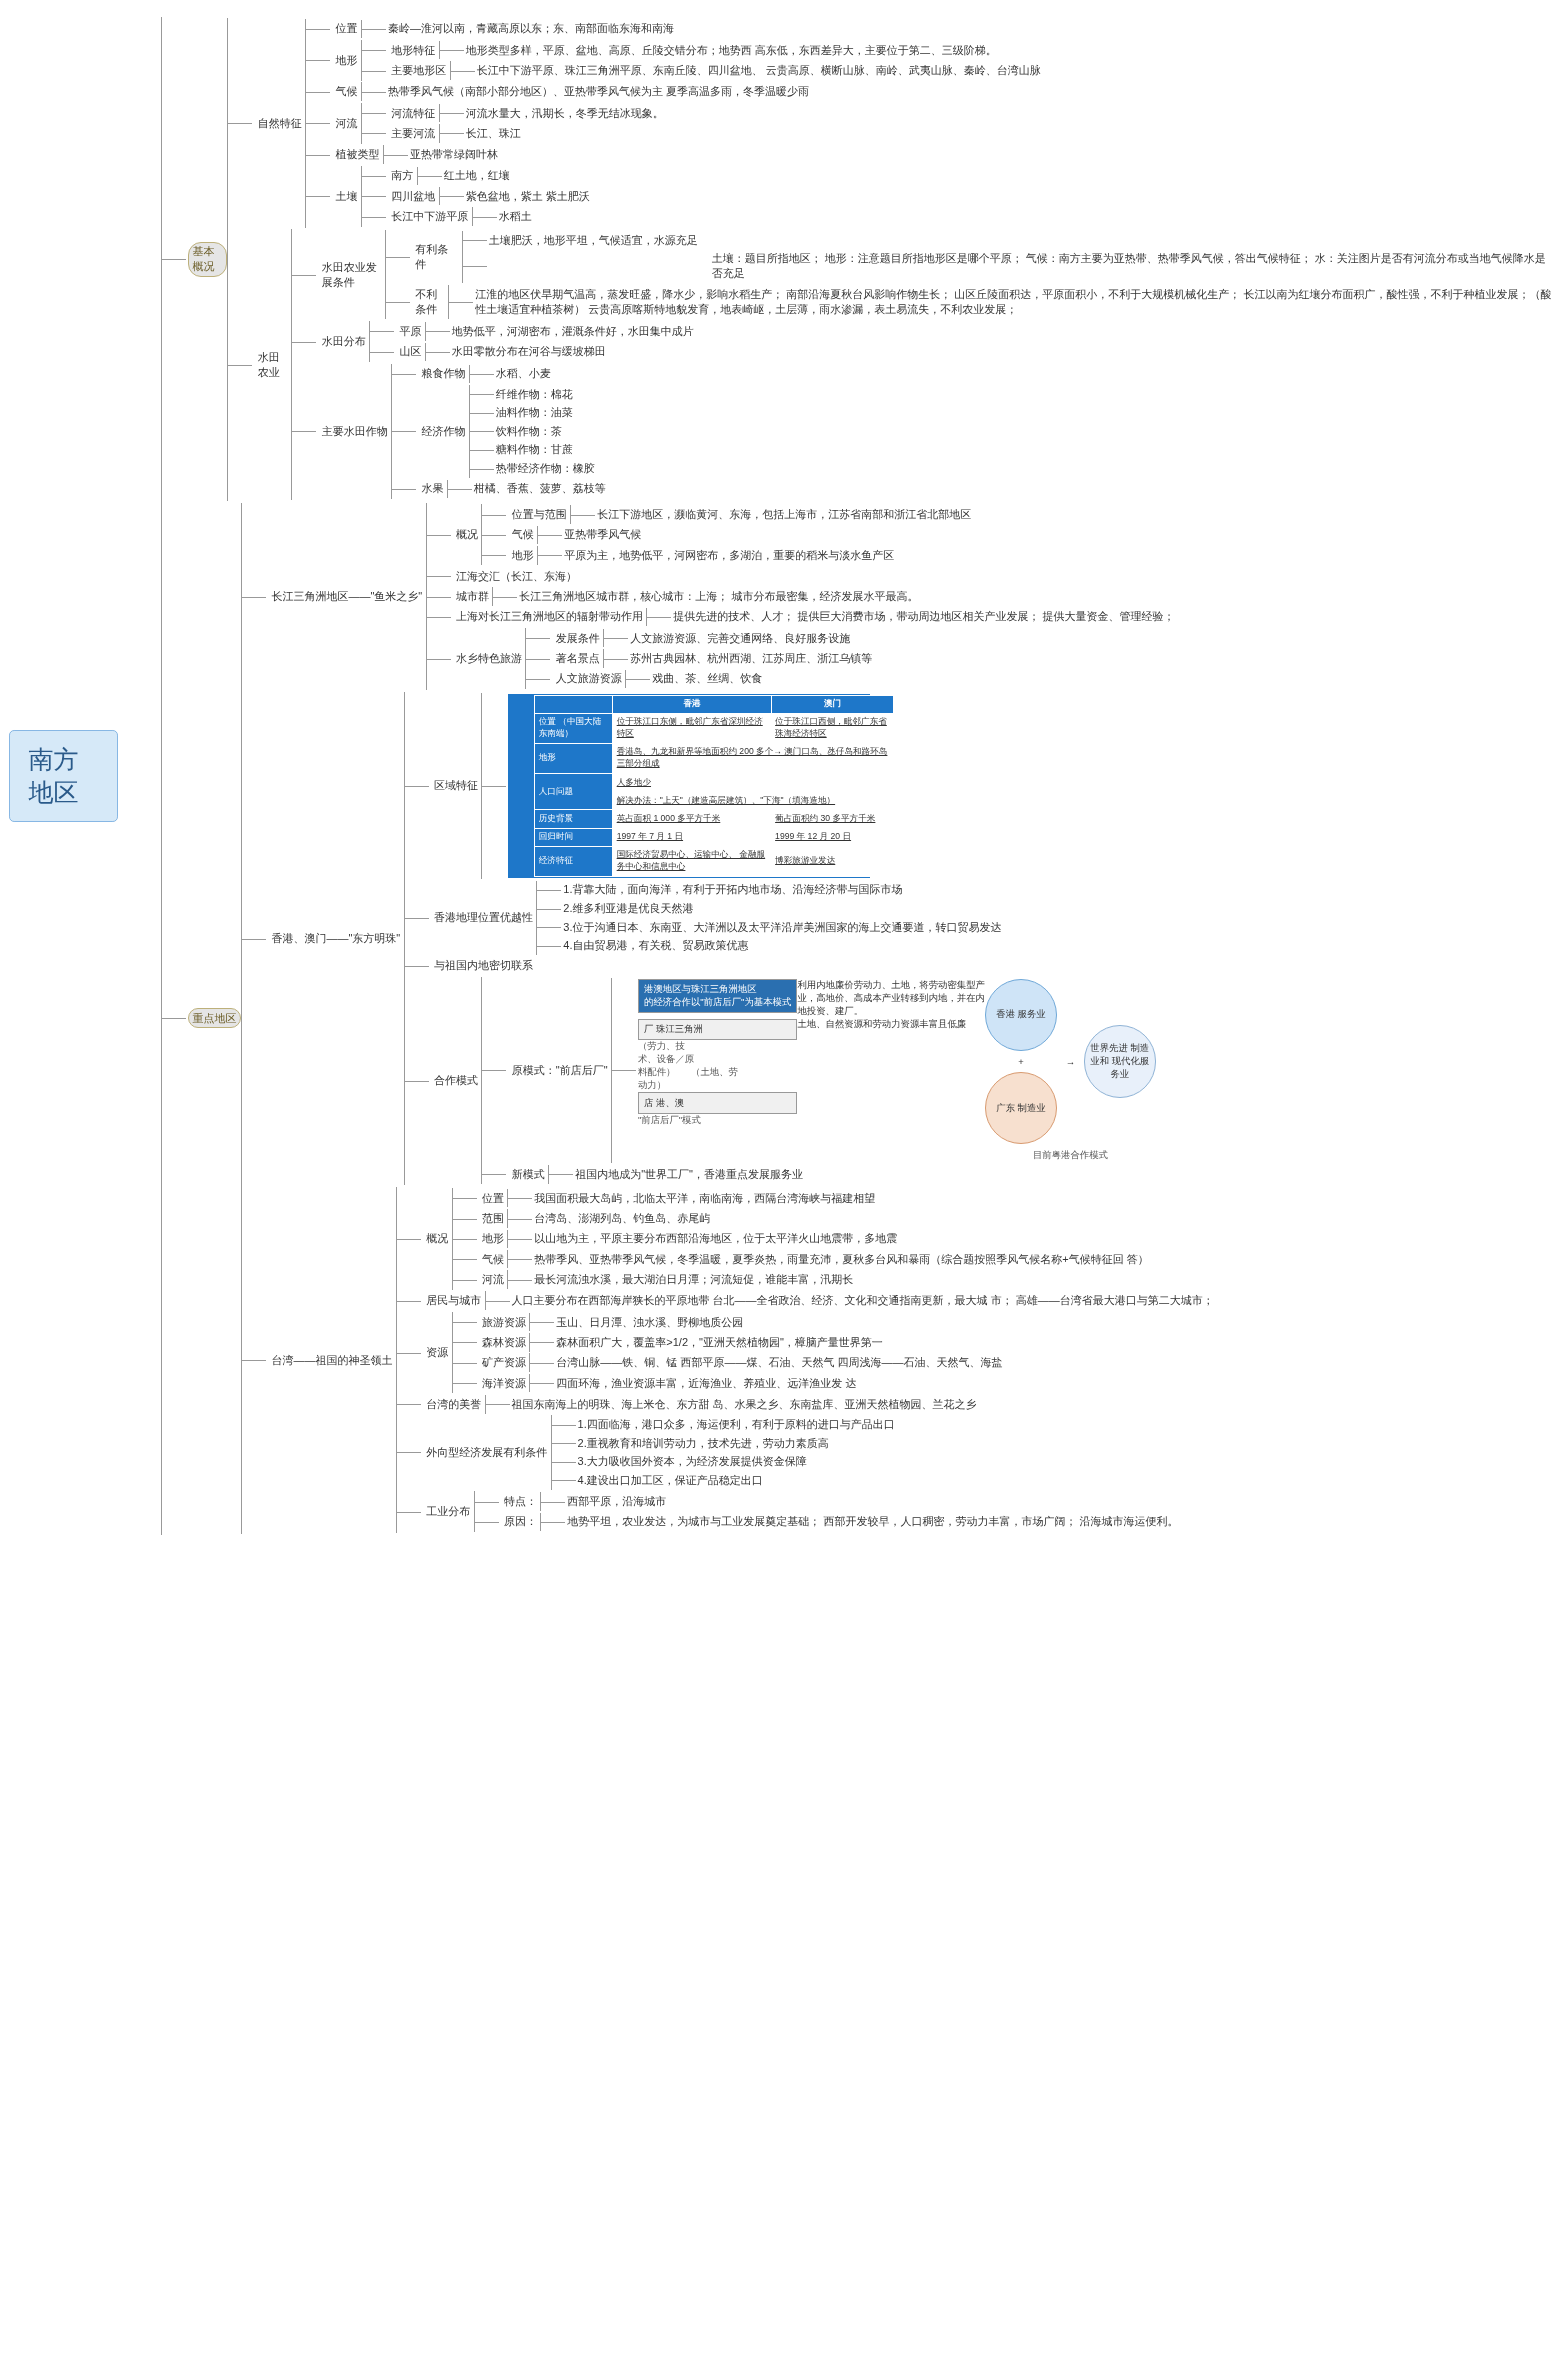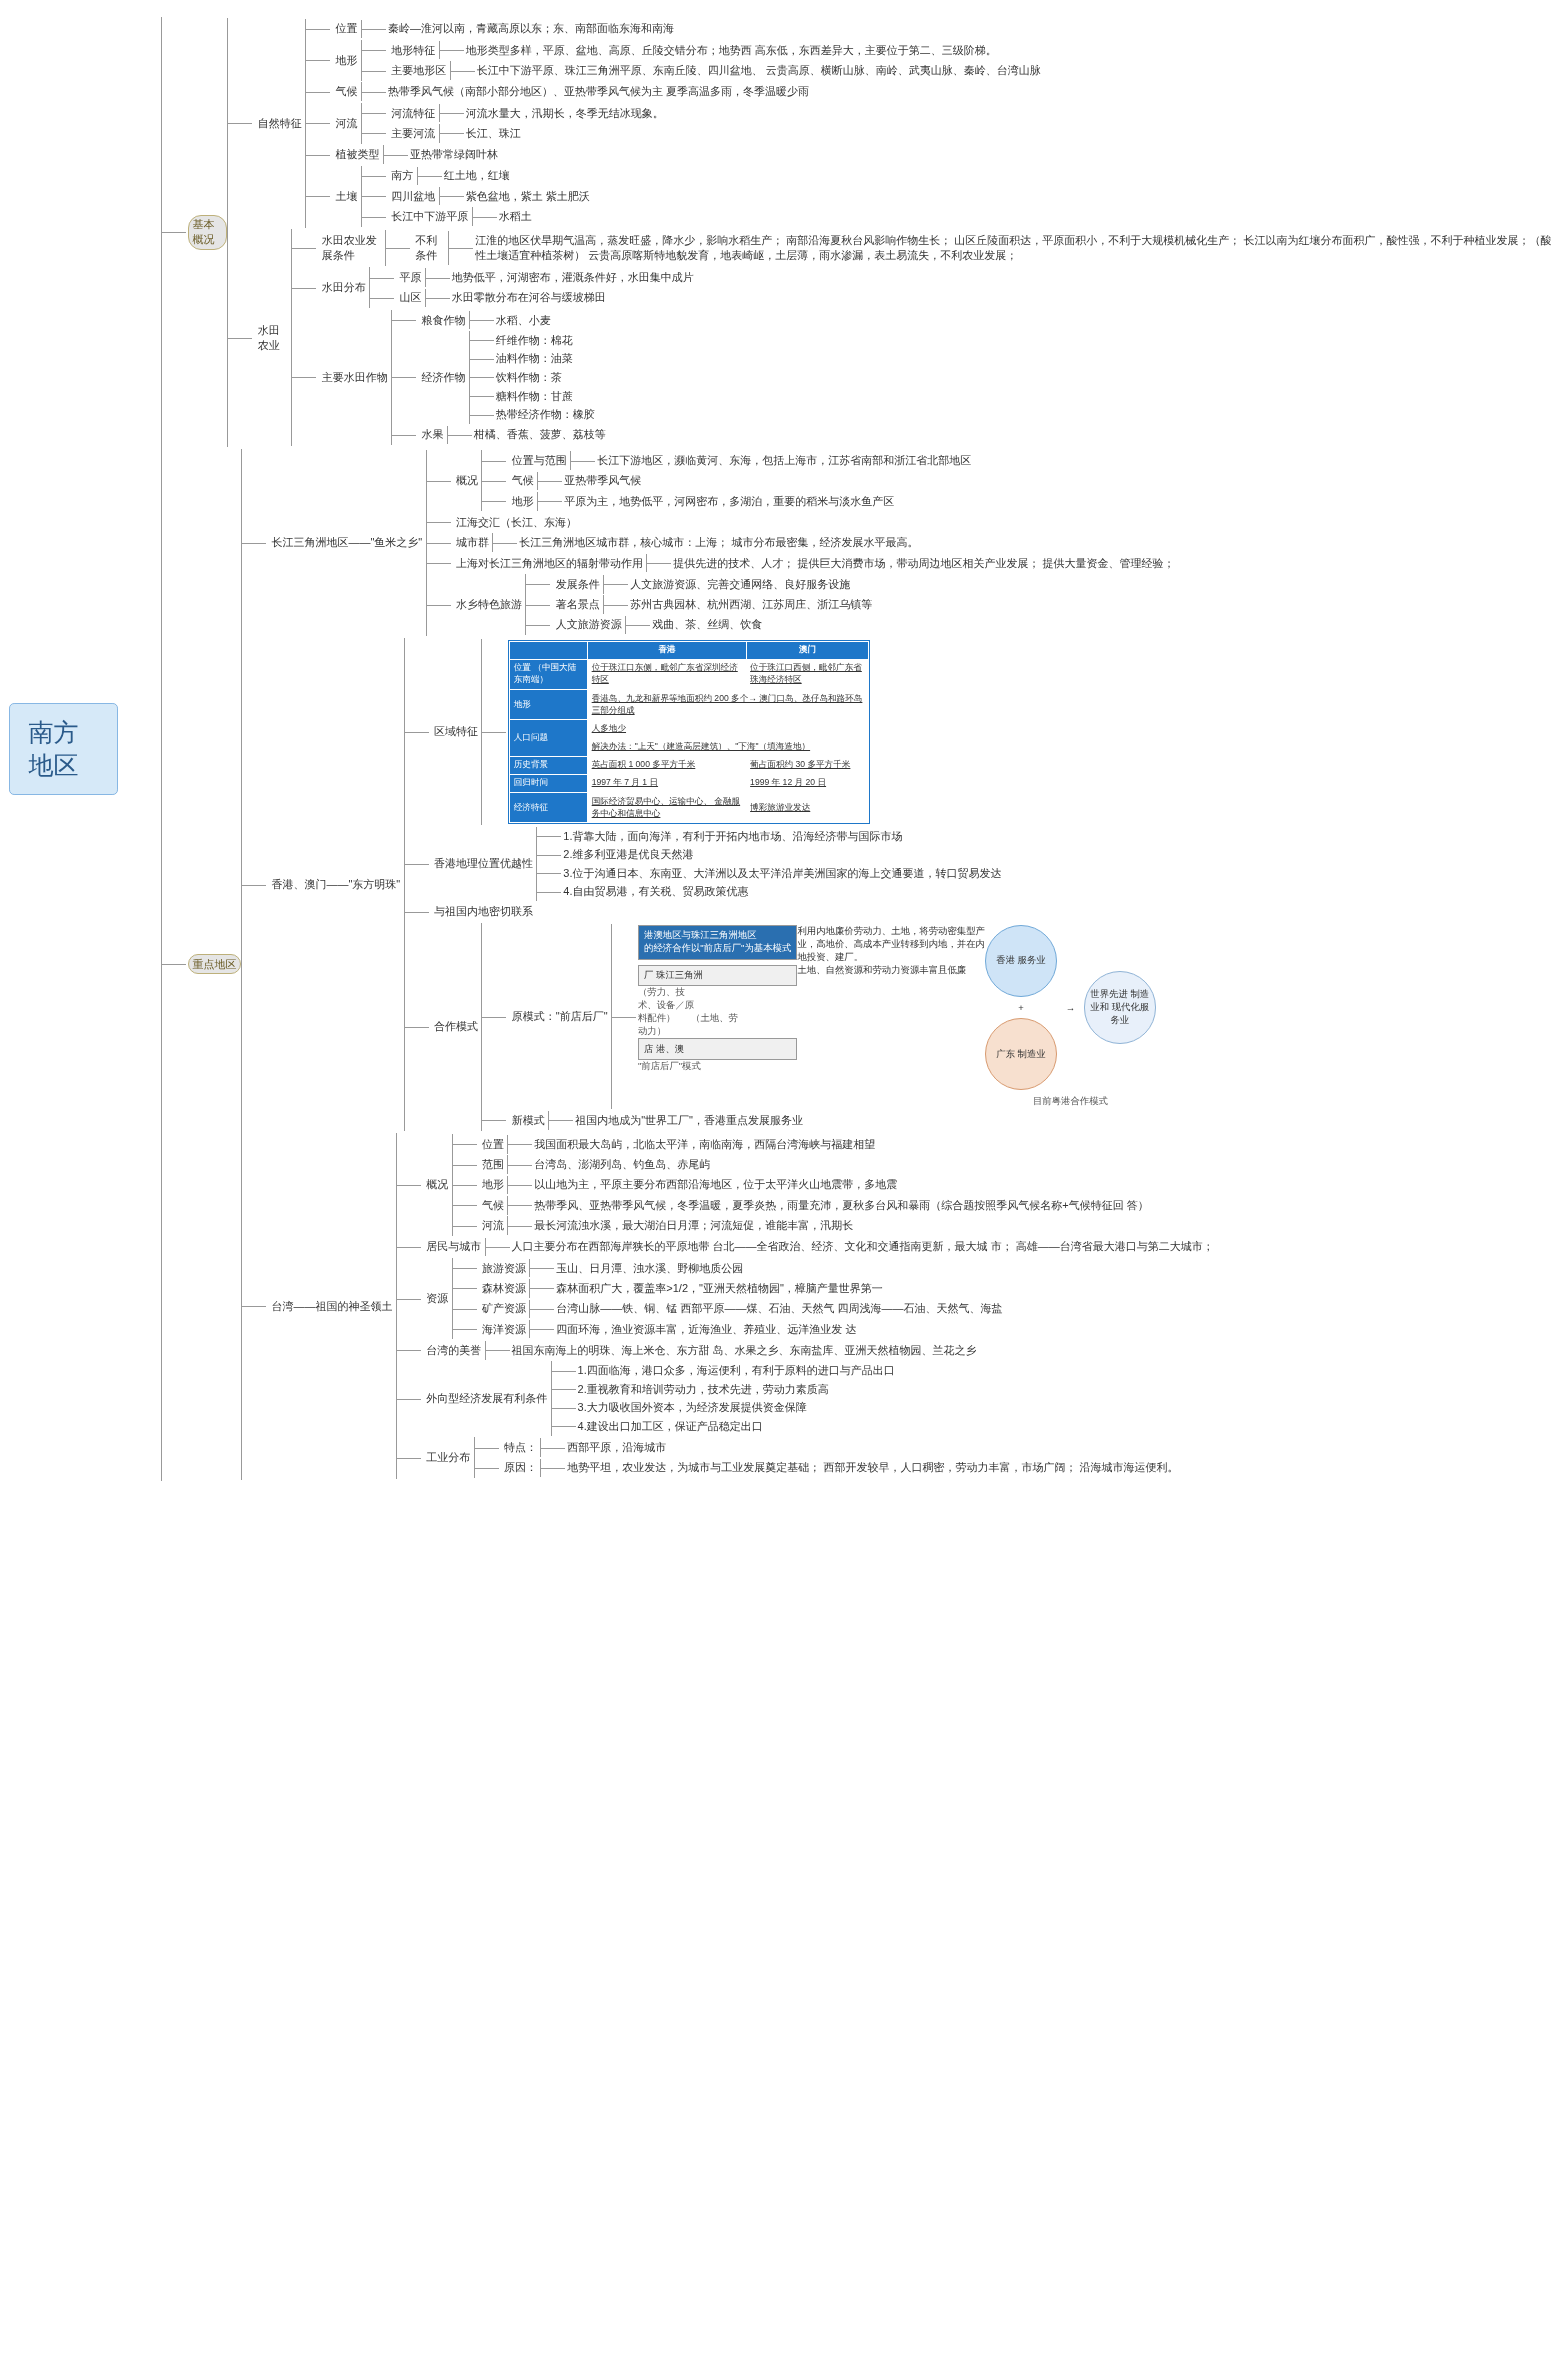--- a/index.html
+++ b/index.html
@@ -11,21 +11,21 @@
   .root>.lbl{display:inline-block;padding:12px 19px;border:1.7px solid #87b7e4;border-radius:5.1px;background:#d6e9f8;font-size:25px;color:#2a5a8a;}
   .cat>.lbl{display:inline-block;padding:5.1px 12px;border:1.7px solid #bdb07a;border-radius:13px;background:#e5e5e5;color:#6b5d27;}
   .node{display:flex;align-items:center;}
   .node>.lbl{white-space:pre-wrap;padding:1.7px 3.4px;}
   .children{display:flex;flex-direction:column;justify-content:center;border-left:0.9px solid #999;margin-left:0;}
   .children>li{display:flex;align-items:center;position:relative;padding-left:26px;margin:0.9px 0;}
   .children>li::before{content:"";position:absolute;left:0;top:50%;width:24px;border-top:0.9px solid #999;}
   .leaf{padding:0.9px 0;}
   
   .thumb{border:0.9px solid #1e77c9;background:#1e77c9;color:#fff;font-size:8.6px;width:360px;}
-  .thumb table{width:100%;border-collapse:collapse;}
+  .thumb table{width:100%;border-collapse:collapse;margin-left:25px;}
   .thumb td,.thumb th{border:0.9px solid #fff;padding:2.6px 3.4px;background:#1e77c9;color:#fff;}
   .thumb td.w{background:#fff;color:#333;text-decoration:underline;}
   .diagram{display:flex;align-items:flex-start;font-size:9.4px;}
   .diagram .box{border:0.9px solid #999;padding:3.4px 5.1px;background:#f0f0f0;}
   .diagram .circle{width:60px;height:60px;border-radius:50%;display:flex;align-items:center;justify-content:center;text-align:center;padding:5.1px;}
   .c-blue{background:#cfe4f7;border:0.9px solid #6fa8d8;}
   .c-orange{background:#f7e0cf;border:0.9px solid #d89a6f;}
   .c-big{width:77px;height:77px;background:#e8f0fa;border:0.9px solid #8fb3d6;}
   .small{font-size:9.4px;color:#555;}
 </style>
@@ -174,20 +174,36 @@
               </li>
 
           <li>
                 <div class="node">
             <span class="lbl">水田农业</span>
             <ul class="children">
               <li>
                       <div class="node">
                         <span class="lbl">水田农业发展条件</span>
                 <ul class="children">
+                  <li>
+                            <div class="node">
+                              <span class="lbl">有利条件</span>
+                    <ul class="children">
+                      <li>
+                                  <span class="leaf">土壤肥沃，地形平坦，气候适宜，水源充足</span>
+                                </li>
+                      <li>
+                                  <span class="leaf" style="margin-left:223px;">土壤：题目所指地区；
+地形：注意题目所指地形区是哪个平原；
+气候：南方主要为亚热带、热带季风气候，答出气候特征；
+水：关注图片是否有河流分布或当地气候降水是否充足</span>
+                                </li>
+                    </ul>
+                            </div>
+                          </li>
                   <li>
                             <div class="node">
                               <span class="lbl">不利条件</span>
                               <ul class="children">
                                 <li>
                                   <span class="leaf">江淮的地区伏旱期气温高，蒸发旺盛，降水少，影响水稻生产；
 南部沿海夏秋台风影响作物生长；
 山区丘陵面积达，平原面积小，不利于大规模机械化生产；
 长江以南为红壤分布面积广，酸性强，不利于种植业发展；（酸性土壤适宜种植茶树）
 云贵高原喀斯特地貌发育，地表崎岖，土层薄，雨水渗漏，表土易流失，不利农业发展；</span>

